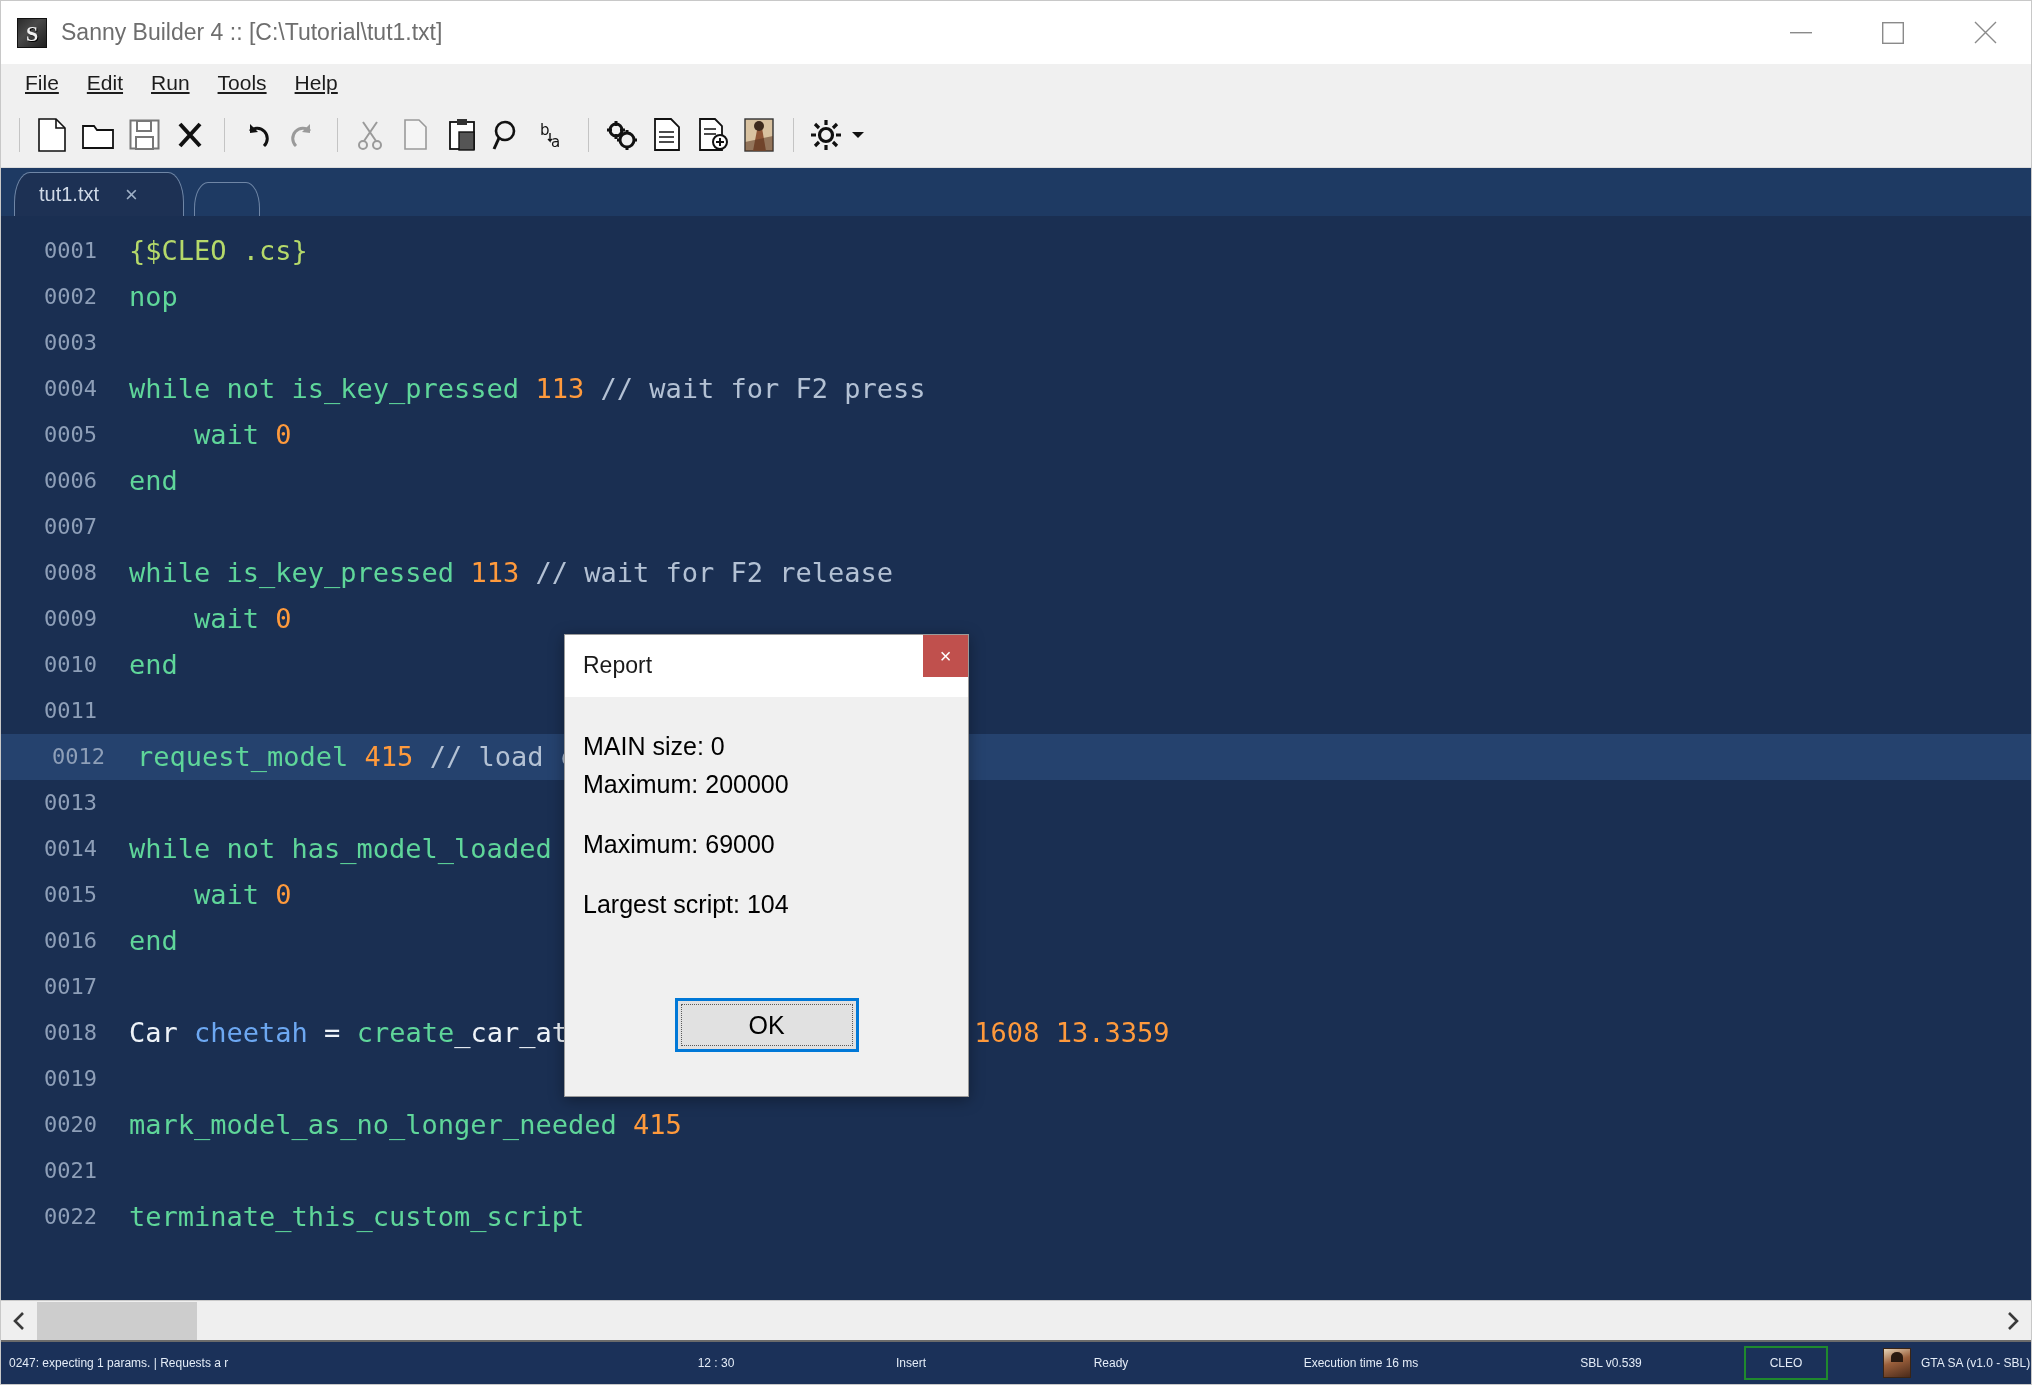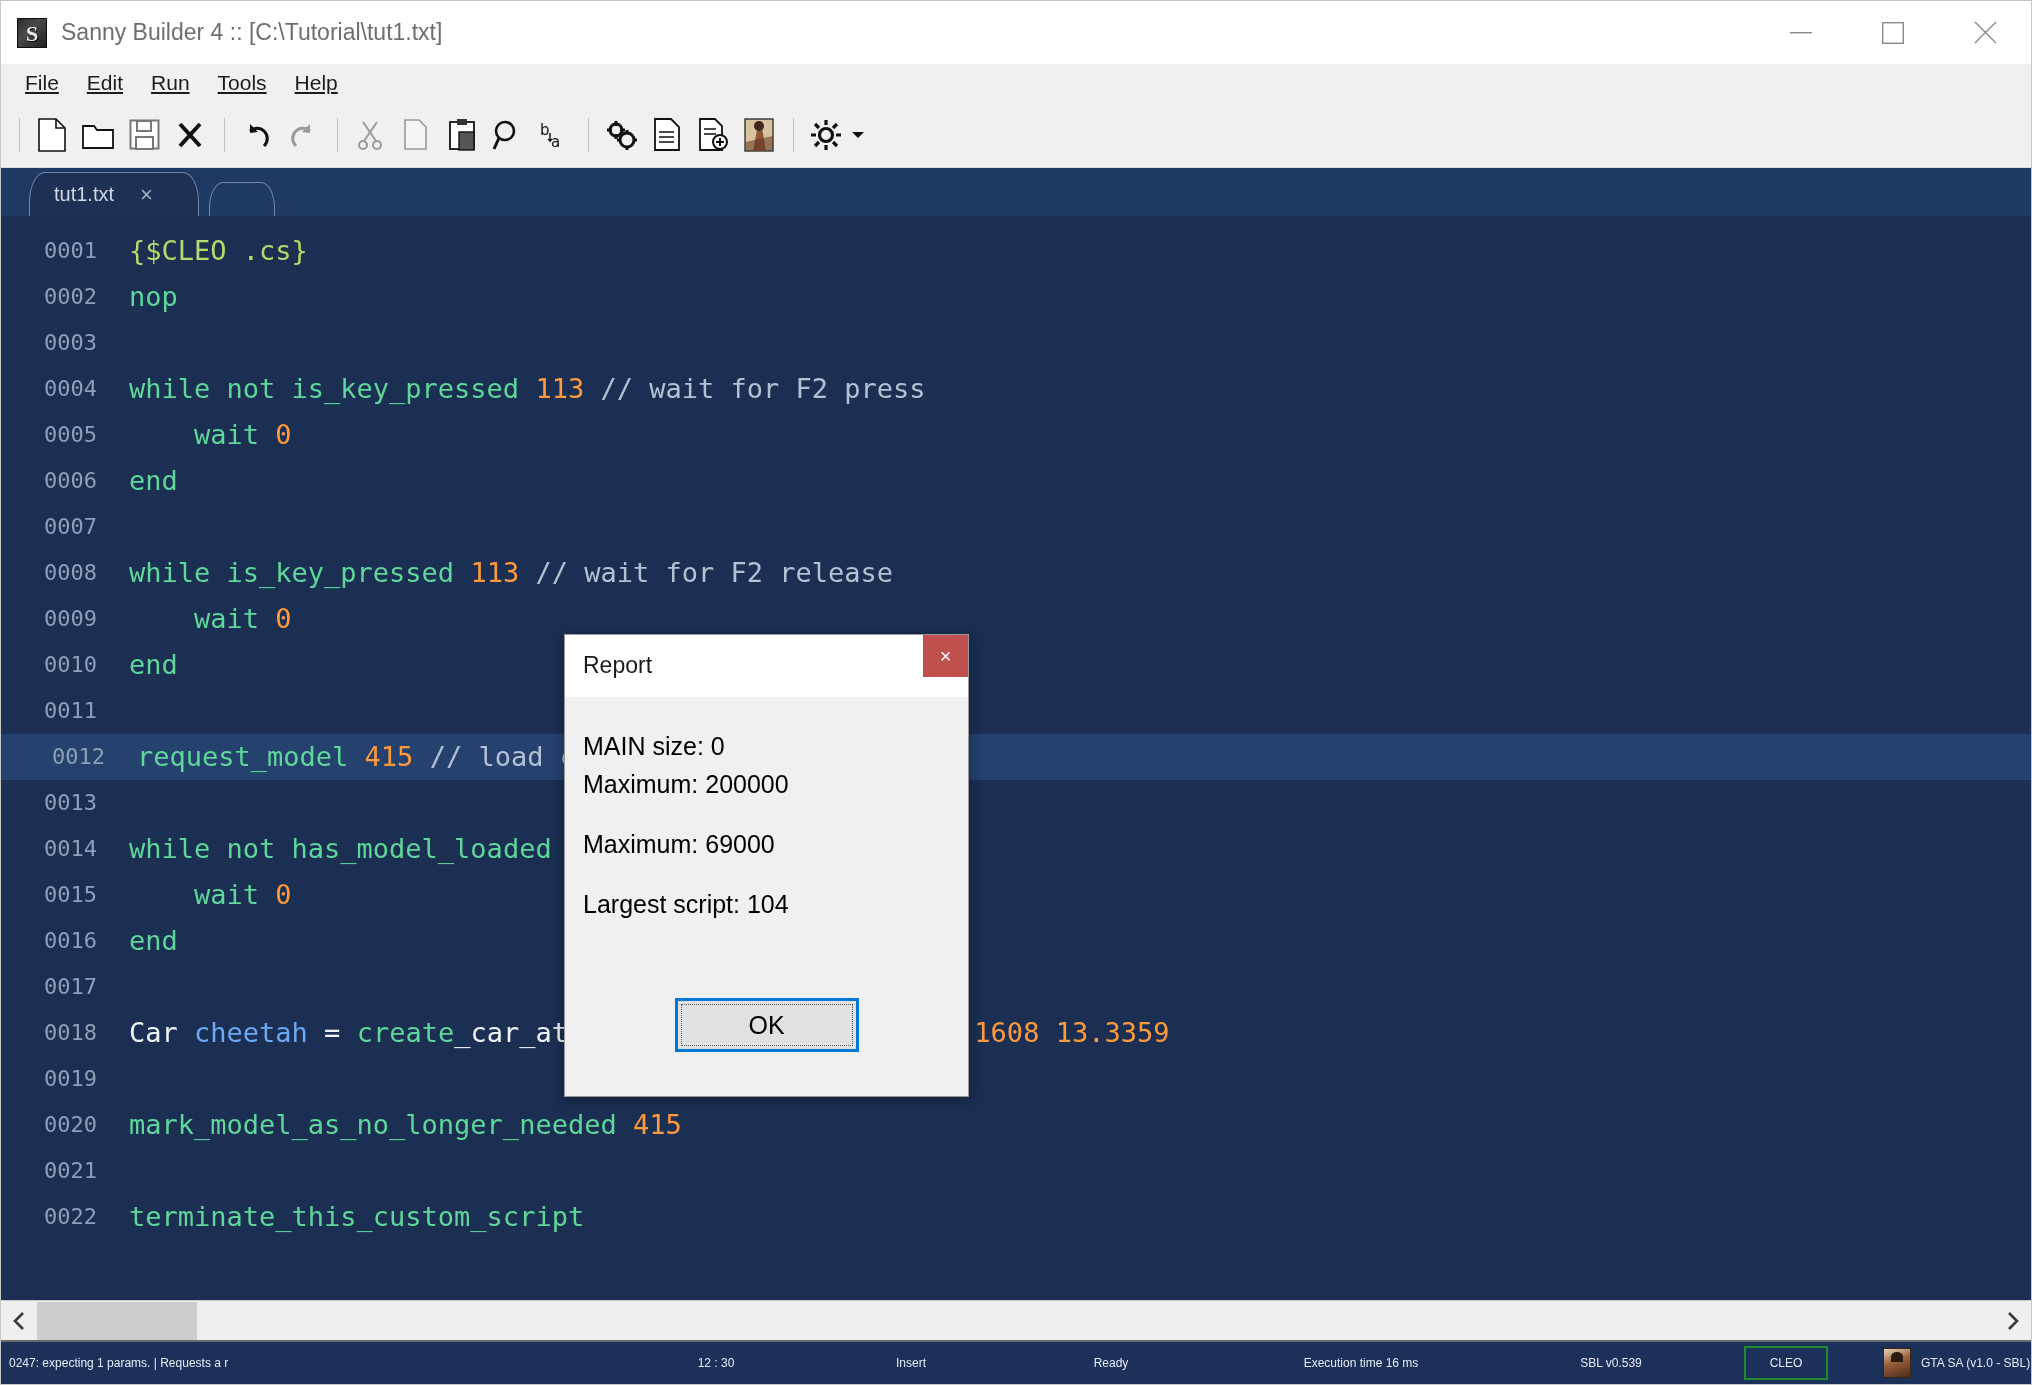--- a/index.html
+++ b/index.html
@@ -120,21 +120,21 @@
   }
 
   
   .tabstrip {
     height: 48px;
     flex: 0 0 48px;
     background: #1e3a63;
     position: relative;
     display: flex;
     align-items: flex-end;
-    padding-left: 28px;
+    padding-left: 13px;
   }
   .tab {
     position: relative;
     height: 44px;
     min-width: 170px;
     display: flex;
     align-items: center;
     padding: 0 10px 0 24px;
     background: #1d3154;
     color: #cfd9e6;

